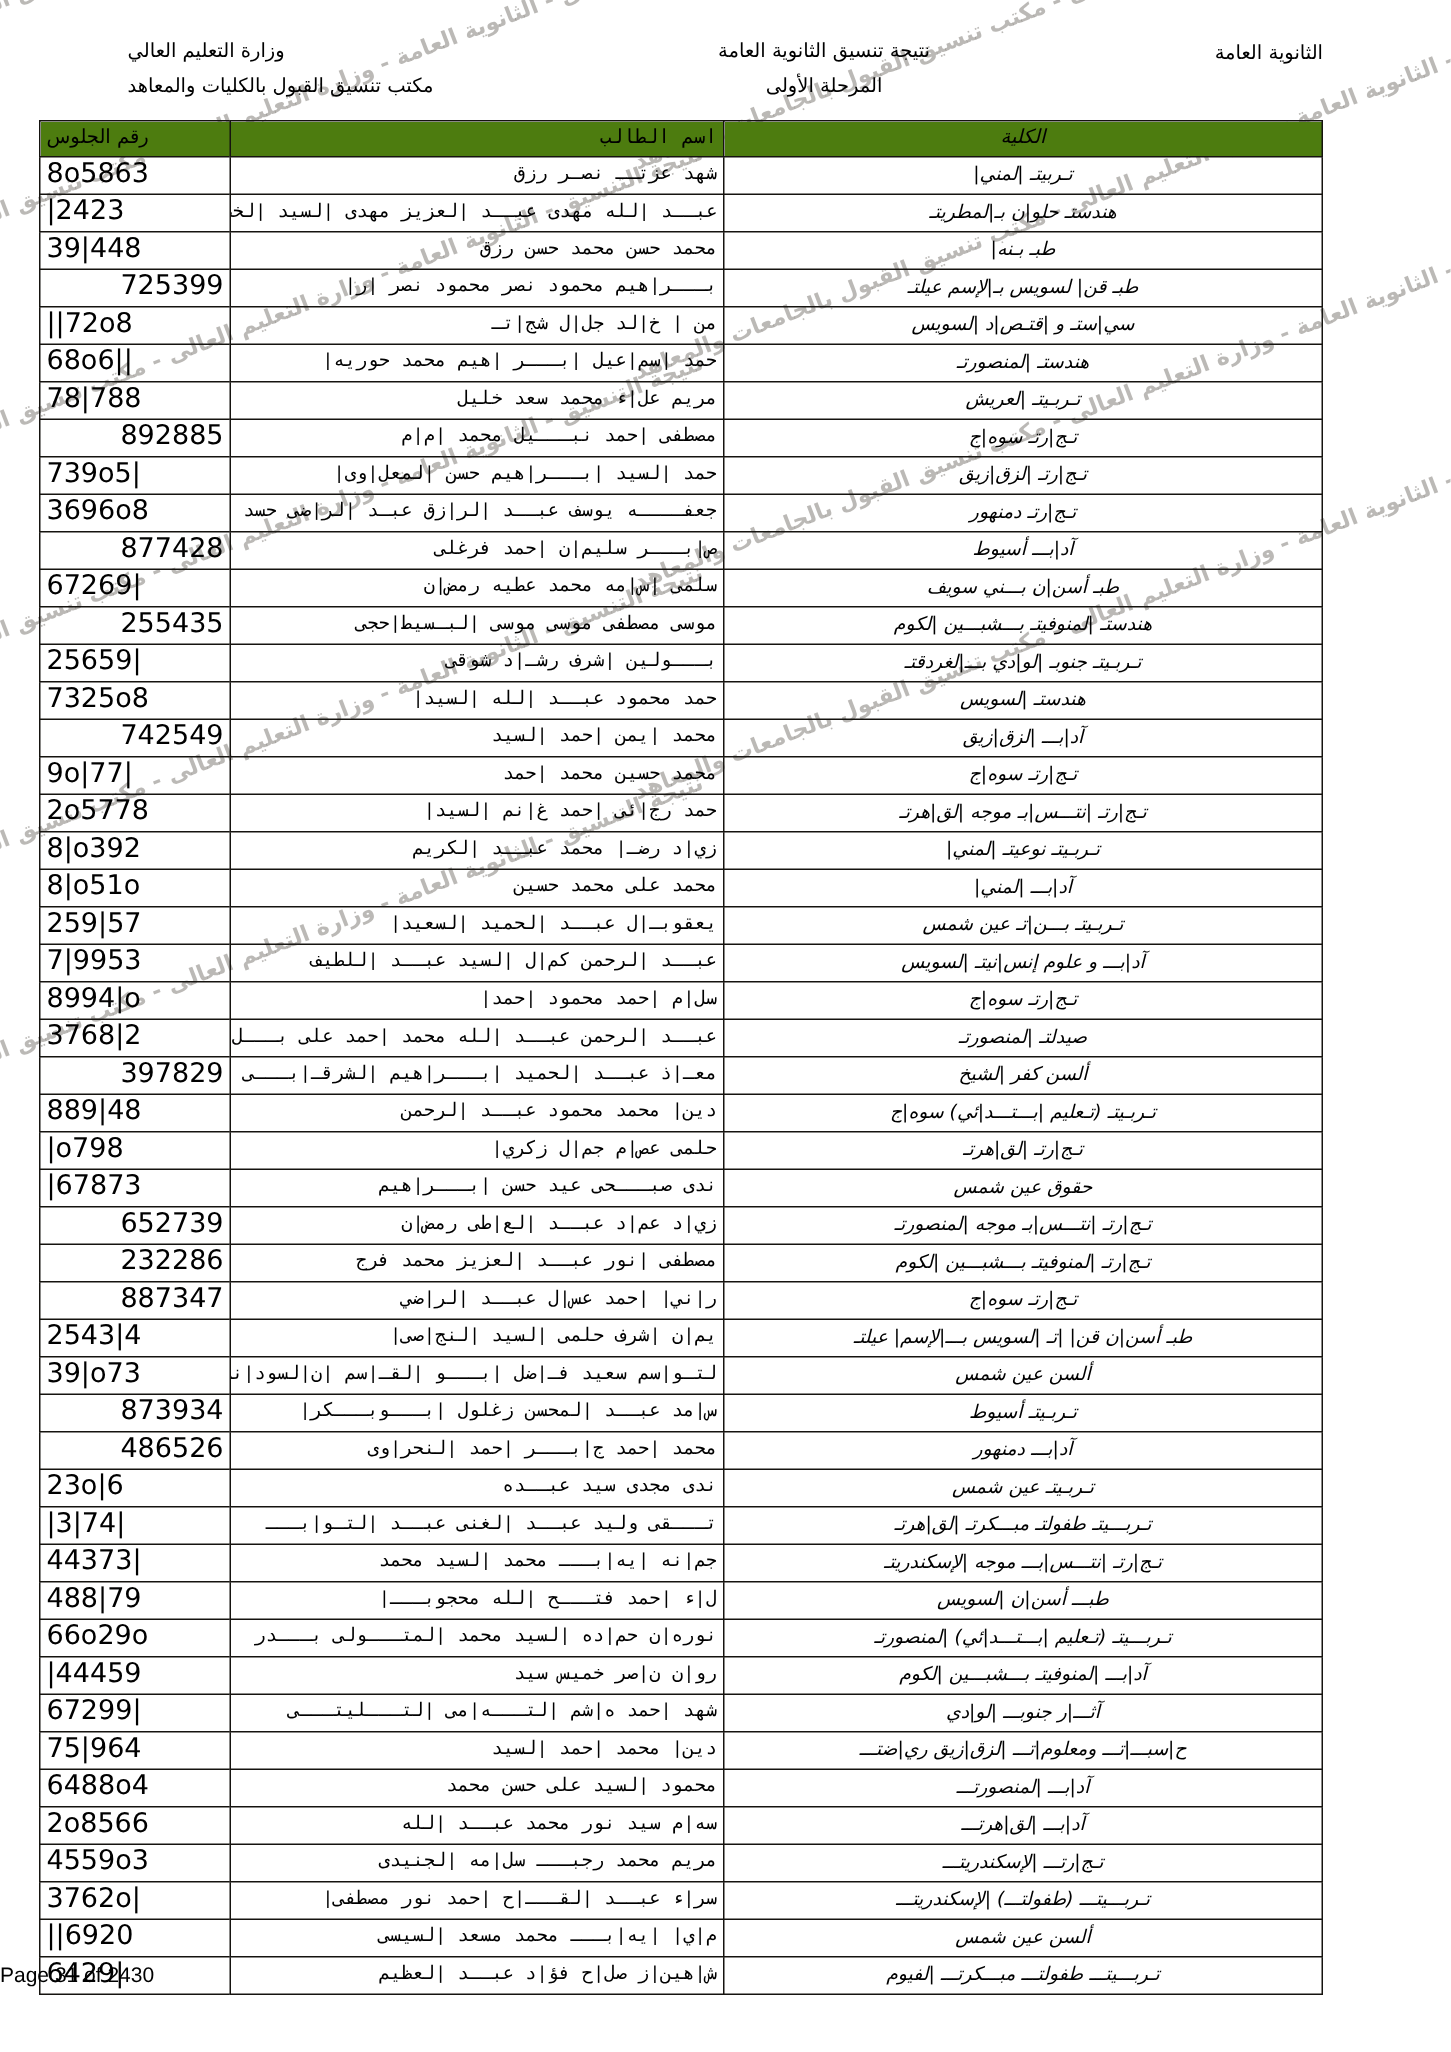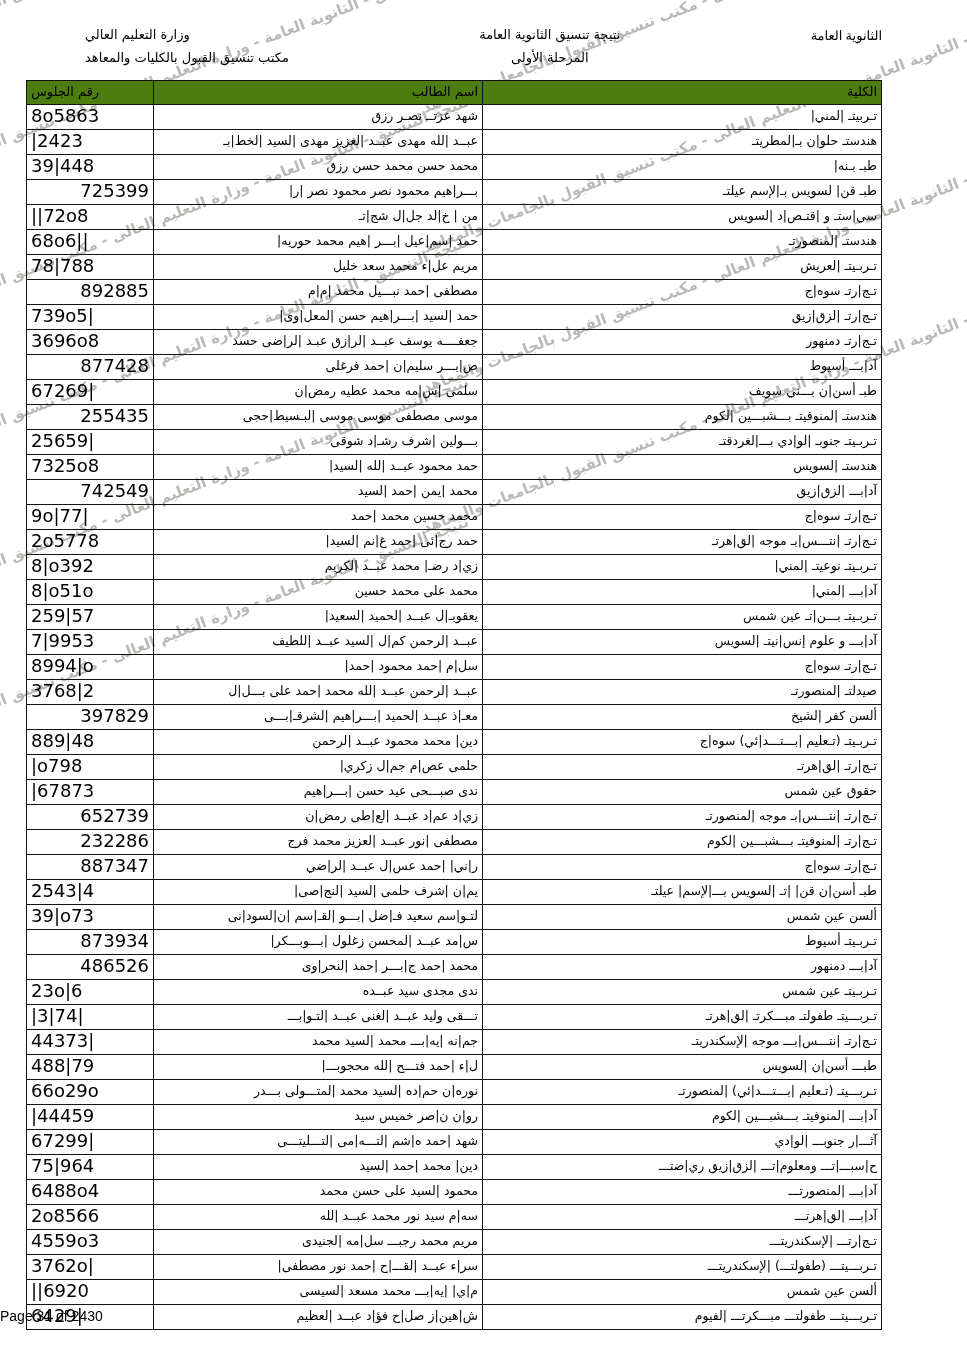--- a/index.html
+++ b/index.html
@@ -49,21 +49,21 @@
     flex-direction:row-reverse;
     justify-content:space-between;
     align-items:flex-start;
     font-size:13px;
     line-height:1.75;
     margin-bottom:10px;
   }
   .hdr-col{display:flex;flex-direction:column;}
   .hdr-right{text-align:right;align-items:flex-end;}
   .hdr-mid{text-align:center;align-items:center;padding-top:0;}
-  .hdr-left{text-align:left;align-items:flex-start;padding-top:1px;font-family:Liberation Serif, serif;}
+  .hdr-left{text-align:left;align-items:flex-start;padding-top:1px;}
   .hdr-line{white-space:nowrap;}
 
   
   .results-table{
     position:relative;
     z-index:8;
     width:100%;
     border-collapse:collapse;
     table-layout:fixed;
     background:transparent;
@@ -79,22 +79,22 @@
     overflow:hidden;
     white-space:nowrap;
     background:transparent;
   }
   .results-table thead th{
     background:#4d7c0f;
     font-weight:400;
     font-size:13px;
     height:23px;
   }
-  th.col-college,td.col-college{width:390px;text-align:right;}
-  th.col-name,td.col-name{width:320px;text-align:right;}
+  th.col-college,td.col-college{width:390px;text-align:center;font-style:italic;}
+  th.col-name,td.col-name{width:320px;text-align:right;font-family:Liberation Mono, monospace;}
   th.col-seat,td.col-seat{width:118px;text-align:left;direction:ltr;
     font-family:"DejaVu Sans","Liberation Sans",sans-serif;font-size:18px;}
   td.col-seat.align-right{text-align:right;padding-left:41px;}
 
   
   .page-footer{
     position:absolute;
     left:0;right:0;
     bottom:44px;
     text-align:left;

